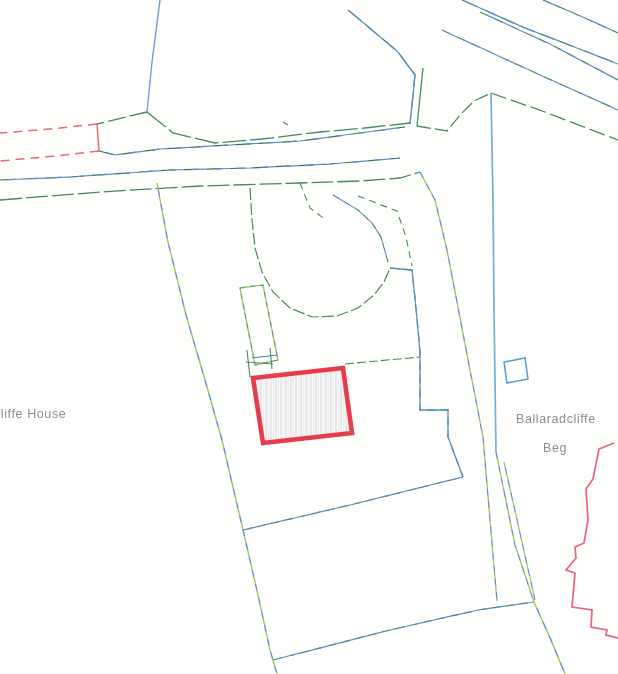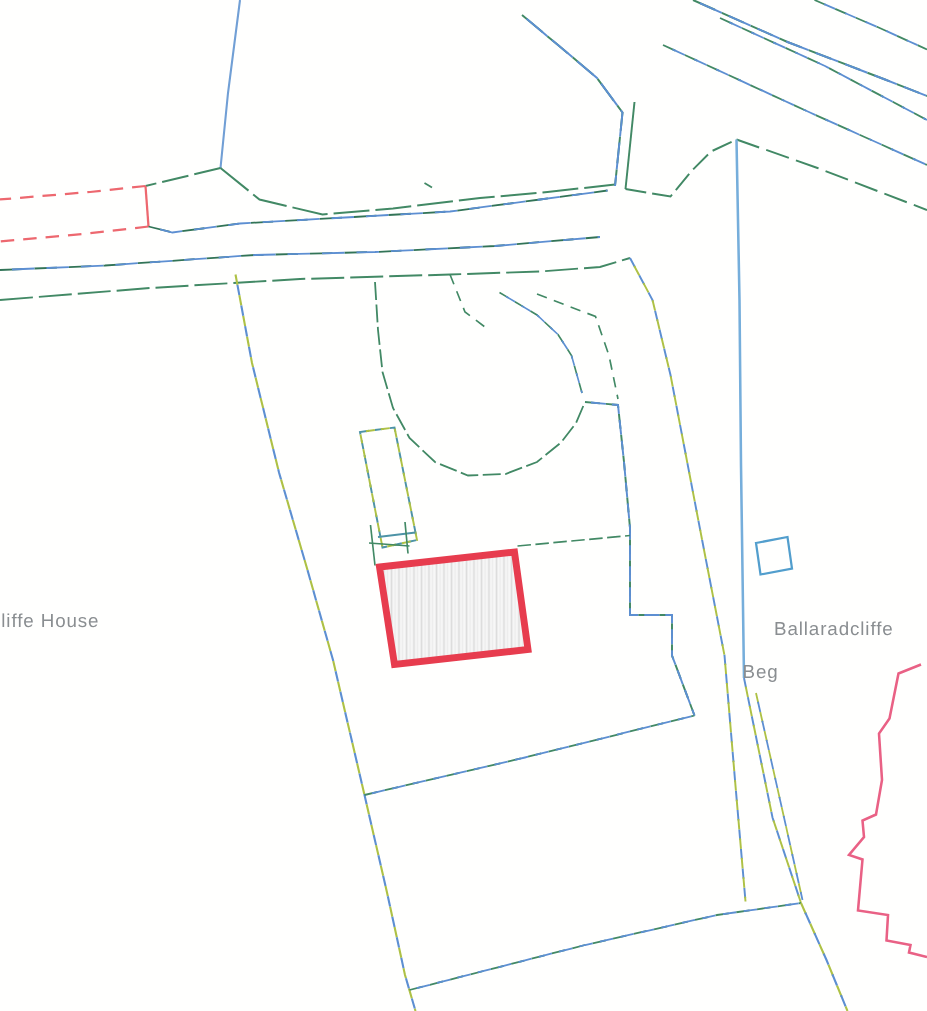--- a/index.html
+++ b/index.html
@@ -17,21 +17,21 @@
   .map-label{
     position:absolute;
     color:#8a8e91;
     font-size:12.5px;
     letter-spacing:0.6px;
     white-space:nowrap;
     user-select:none;
   }
   .label-house{left:-6px;top:407px;}
   .label-townland{left:516px;top:412px;}
-  .label-townland2{left:495px;top:441px;text-align:center;}
+  .label-townland2{left:543px;top:441px;text-align:center;}
 </style>
 </head>
 <body>
 
 <div class="map-frame">
   <svg width="618" height="674" viewBox="0 0 618 674" xmlns="http://www.w3.org/2000/svg">
     <defs>
       <pattern id="hatch" width="5" height="9" patternUnits="userSpaceOnUse">
         <rect width="5" height="9" fill="#f7f7f7"></rect>
         <line x1="1" y1="0" x2="1" y2="9" stroke="#dcdcdc" stroke-width="1.1"></line>

